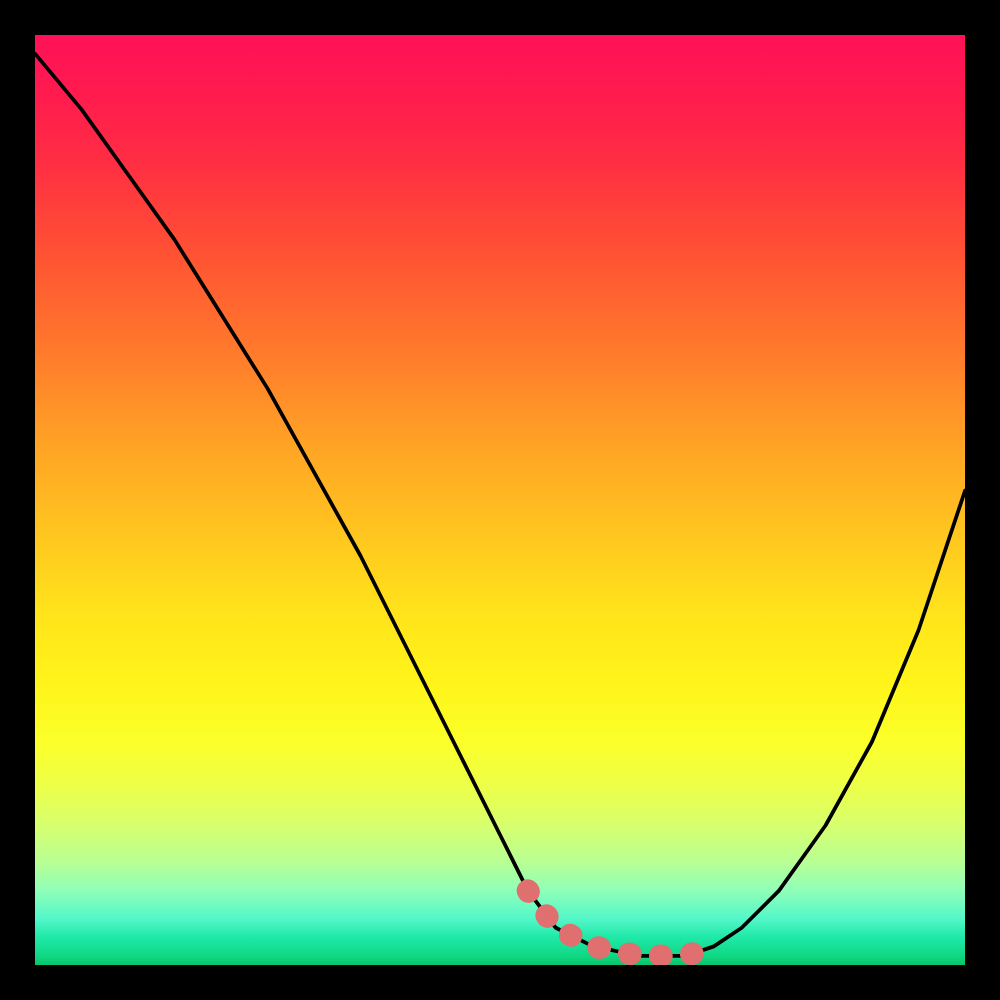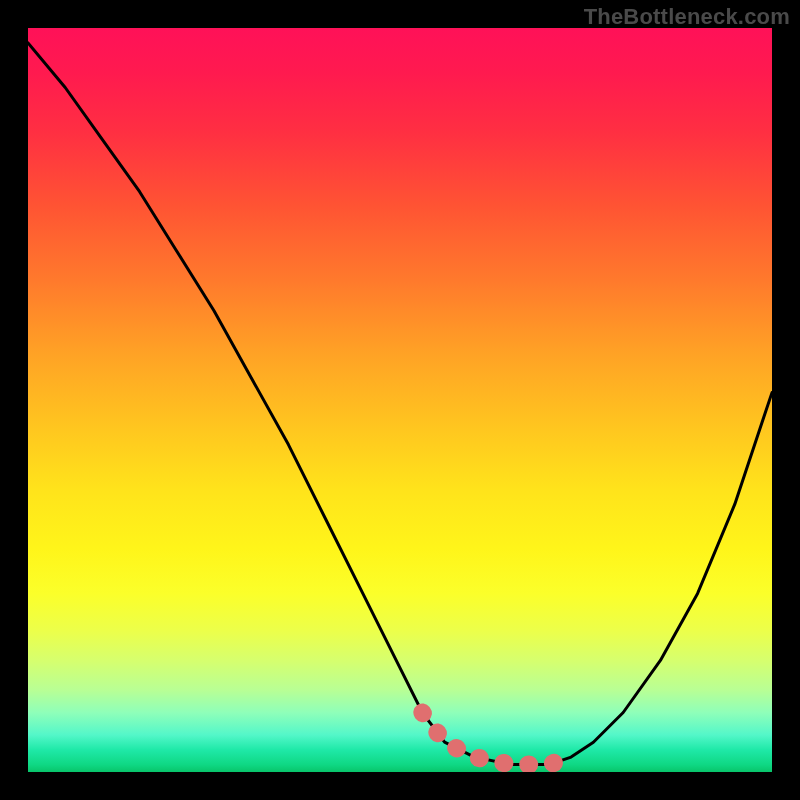--- a/index.html
+++ b/index.html
@@ -81,21 +81,20 @@
     stroke-width: 18;
     stroke-linecap: round;
     stroke-linejoin: round;
     stroke-dasharray: 1 24;
   }
 </style>
 </head>
 <body>
 
 <div class="frame">
-  <div class="watermark">TheBottleneck.com</div>
 
   <div class="plot-outer">
     <div class="gradient-box"></div>
 
     <svg class="curves" width="744" height="744" viewBox="0 0 744 744">
       <path id="main-curve" class="curve-line" d="M0.0 14.9 L37.2 59.5 L74.4 111.6 L111.6 163.7 L148.8 223.2 L186.0 282.7 L223.2 349.7 L260.4 416.6 L297.6 491.0 L334.8 565.4 L372.0 639.8 L394.3 684.5 L416.6 714.2 L446.4 729.1 L483.6 736.6 L520.8 736.6 L543.1 729.1 L565.4 714.2 L595.2 684.5 L632.4 632.4 L669.6 565.4 L706.8 476.2 L744.0 364.6"></path>
       <path id="match-curve" class="bottom-stroke" d="M394.3 684.5 L416.6 714.2 L446.4 729.1 L483.6 736.6 L520.8 736.6 L543.1 729.1"></path>
     </svg>
   </div>
 </div>

